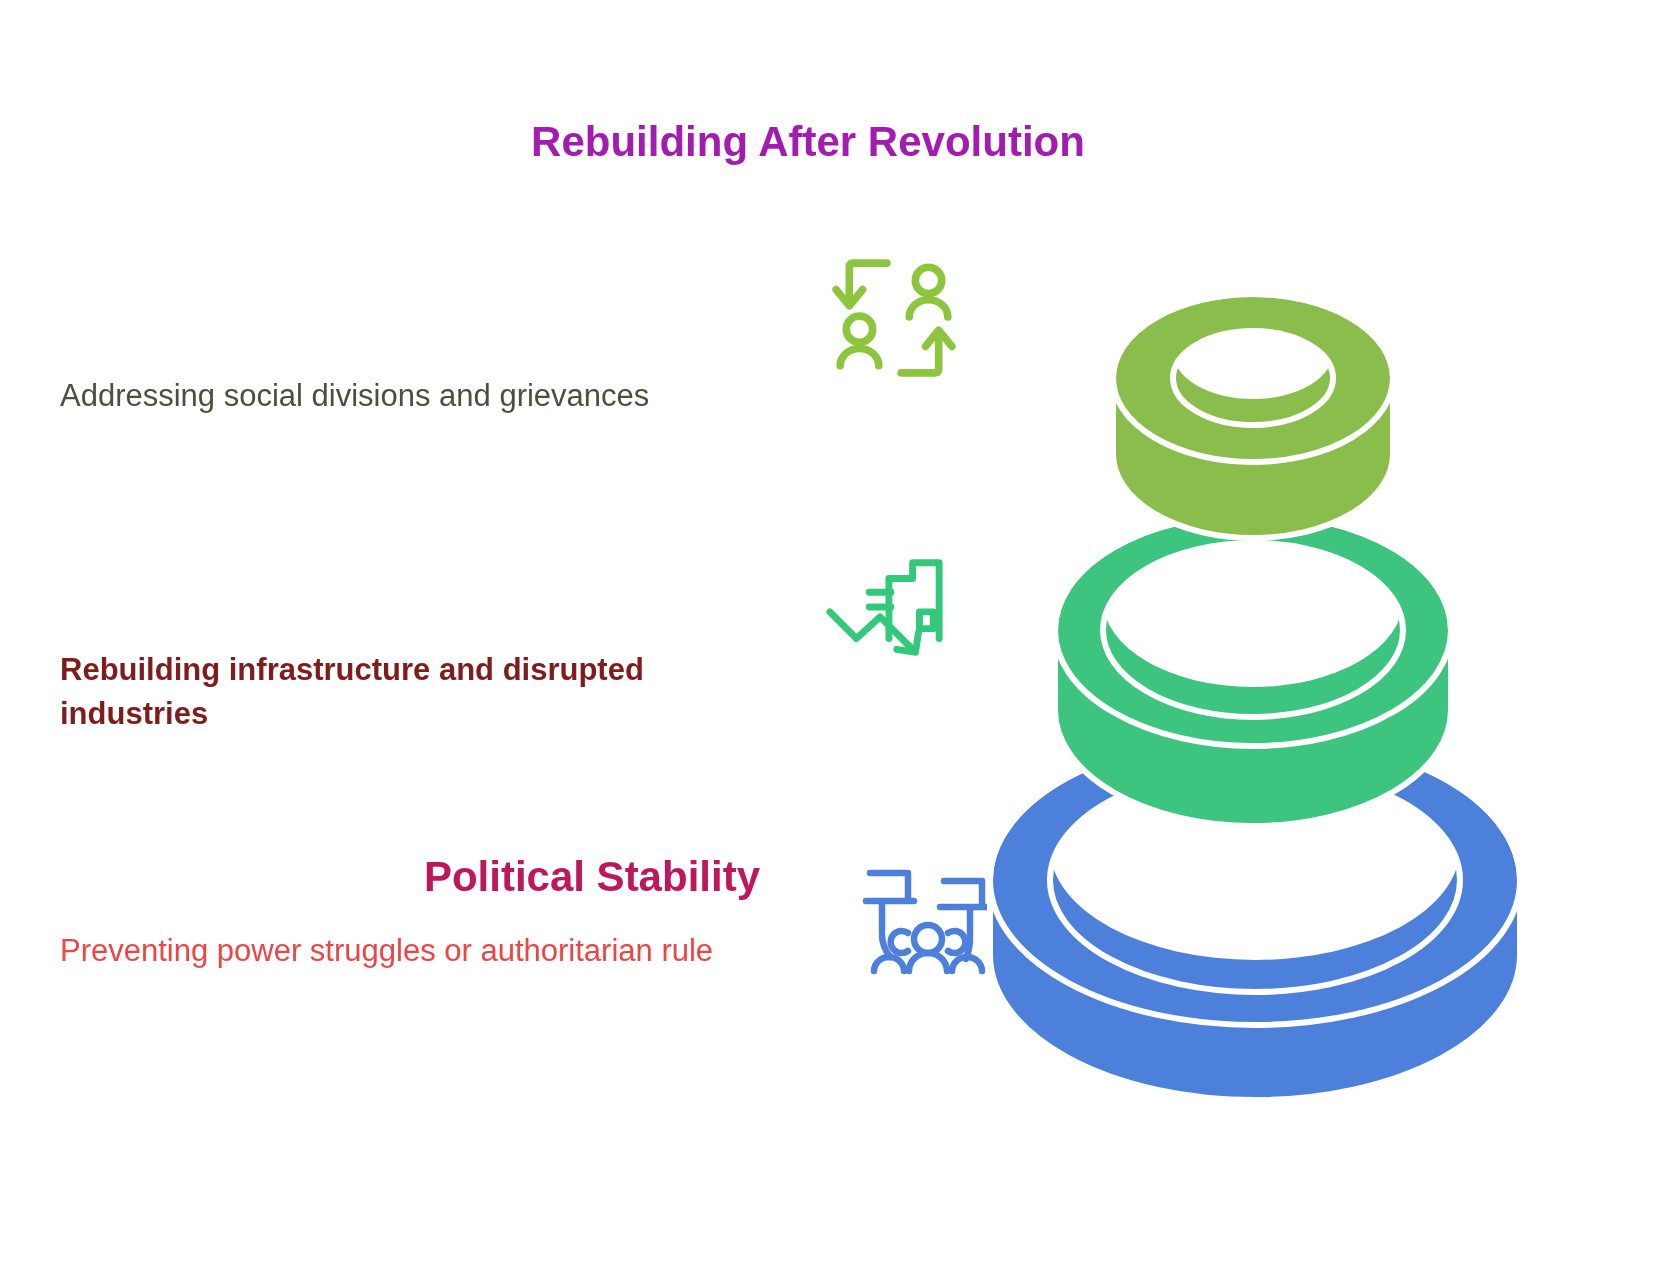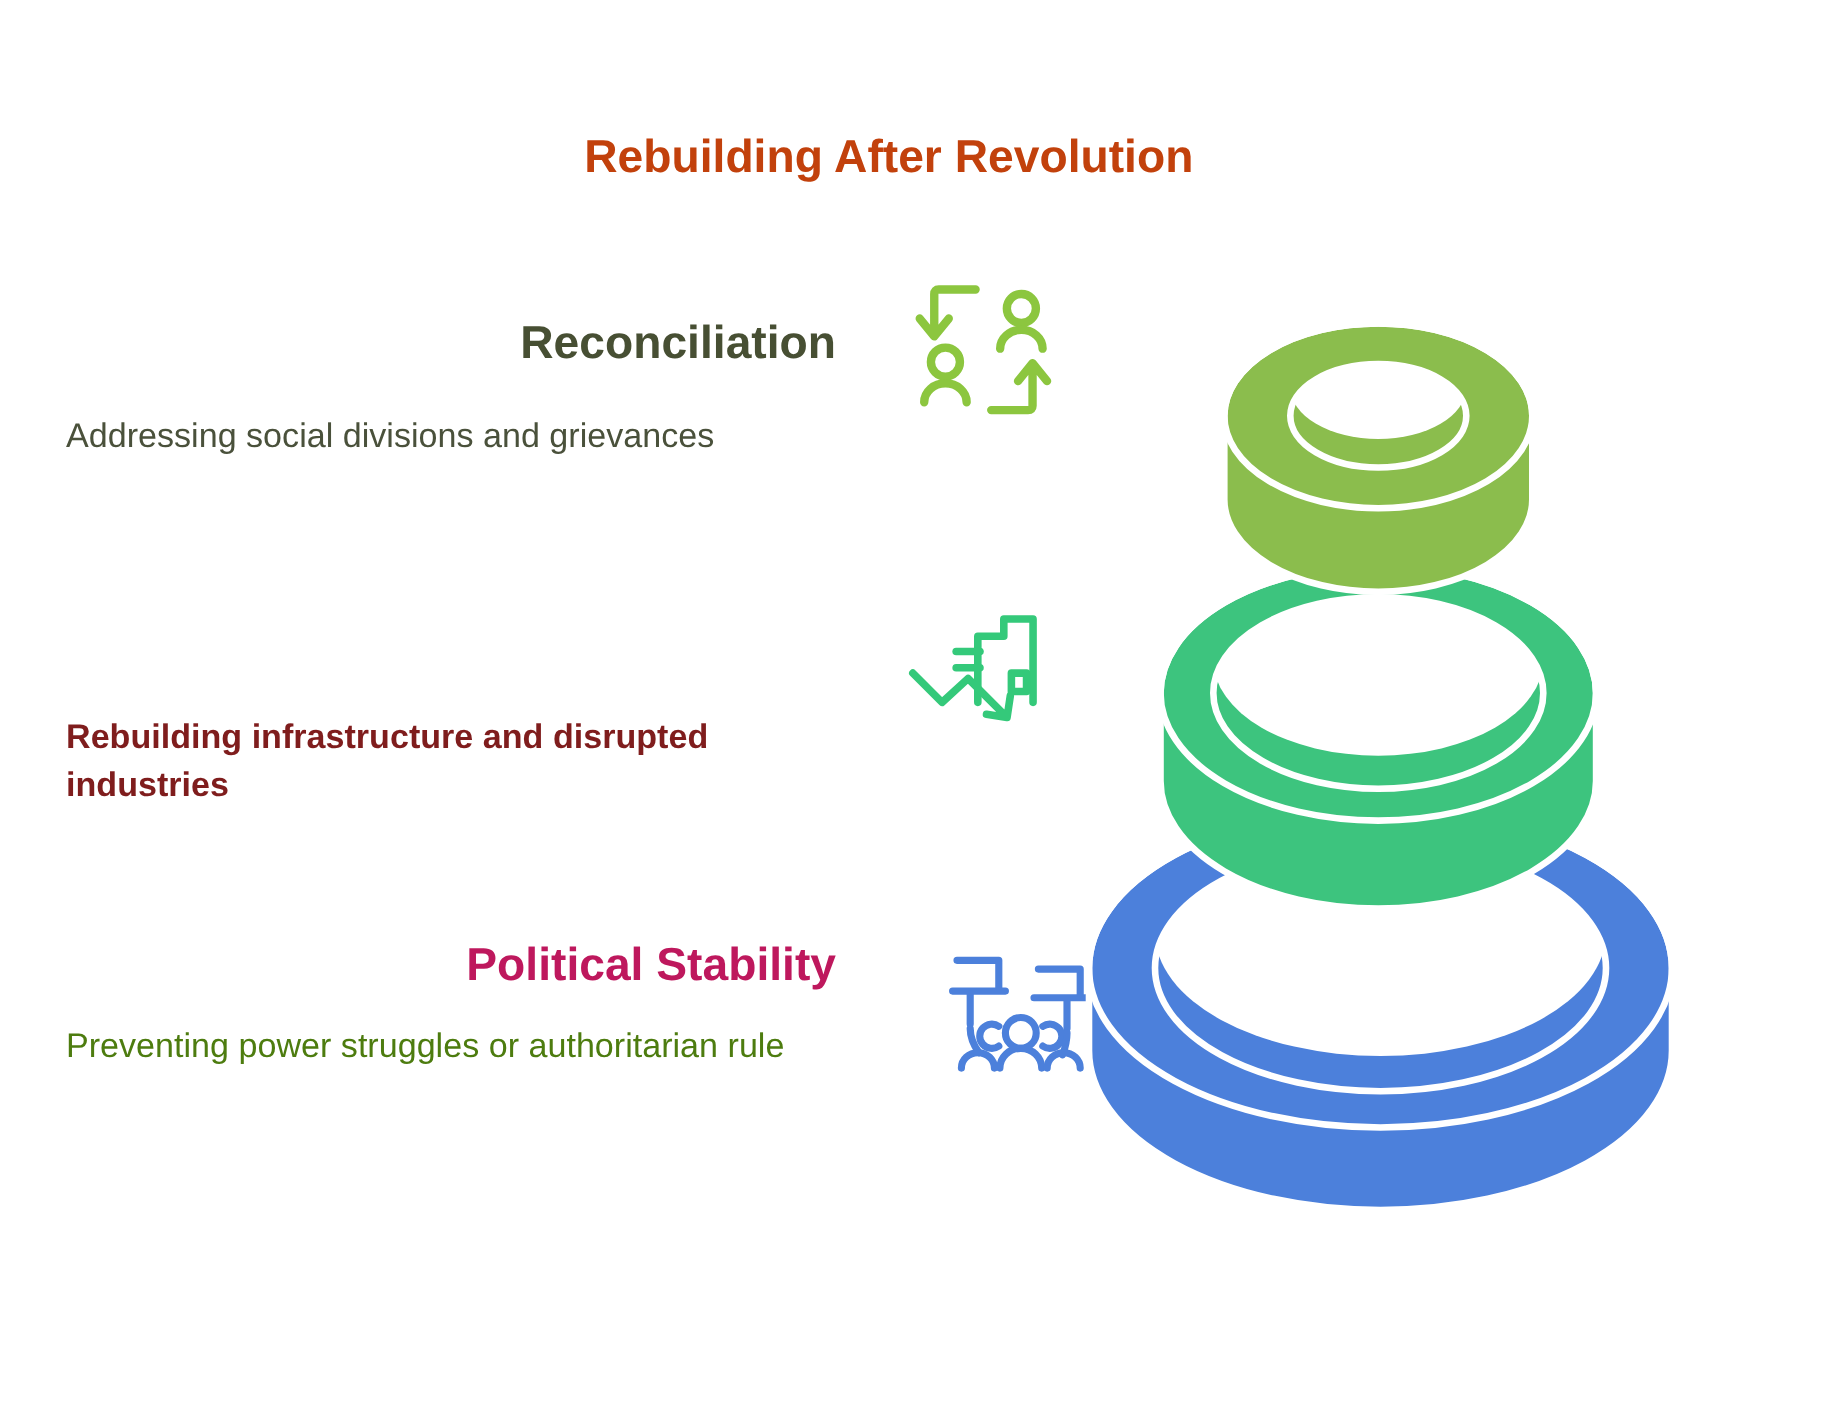--- a/index.html
+++ b/index.html
@@ -35,23 +35,22 @@
   .i-1{left:828px;top:250px;width:132px;height:136px;}
   .i-2{left:820px;top:540px;width:128px;height:134px;}
   .i-3{left:858px;top:846px;width:140px;height:132px;}
   .pyramid{position:absolute;left:0;top:0;width:1665px;height:1274px;}
 </style>
 </head>
 <body>
 
 <div class="canvas">
 
-  <div class="title" style="color: #c2410c;">Rebuilding After Revolution</div>
+  <div class="title" style="color: #a21caf;">Rebuilding After Revolution</div>
 
-  <div class="heading h-1" style="color: rgb(71, 79, 51);">Reconciliation</div>
   <div class="desc d-1" style="color: rgb(74, 81, 59);">Addressing social divisions and grievances</div>
   <svg class="icon i-1" viewBox="0 0 130 130">
     <g fill="none" stroke-width="7.5" stroke-linecap="round" stroke-linejoin="round" stroke="#8CC63F">
       <path d="M58 11 H25 Q21 11 21 15 V50 M8 37 L21 53 L34 37"></path>
       <circle cx="99" cy="28" r="13"></circle>
       <path d="M80 64 A19 17 0 0 1 118 64"></path>
       <circle cx="31" cy="76" r="13"></circle>
       <path d="M12 112 A19 17 0 0 1 50 112"></path>
       <path d="M72 119 H105 Q109 119 109 115 V80 M96 93 L109 77 L122 93"></path>
     </g>
@@ -62,21 +61,21 @@
     <g fill="none" stroke-width="7" stroke-linecap="round" stroke-linejoin="round" stroke="#34C97A">
       <path d="M70 97 V36 H94 V20 H121 V97"></path>
       <path d="M50 50 H72"></path>
       <path d="M50 65 H72"></path>
       <rect x="101" y="70" width="14" height="17"></rect>
       <path d="M10 70 L37 97 L61 75 L96 110 M78 108 L97 111 L100 91"></path>
     </g>
   </svg>
 
   <div class="heading h-3" style="color: #be185d;">Political Stability</div>
-  <div class="desc d-3" style="color: #4d7c0f;">Preventing power struggles or authoritarian rule</div>
+  <div class="desc d-3" style="color: #ef4444;">Preventing power struggles or authoritarian rule</div>
   <svg class="icon i-3" viewBox="0 0 140 130">
     <g fill="none" stroke-width="6.5" stroke-linecap="round" stroke-linejoin="round" stroke="#4C80DB">
       <path d="M12 26 H50 V54 M8 54 H56 M24 54 V84"></path>
       <path d="M86 34 H124 V60 M82 60 H130 M112 60 V88"></path>
       <circle cx="70" cy="92" r="14"></circle>
       <path d="M51 124 A19 18 0 0 1 89 124"></path>
       <path d="M50 86 A11 11 0 1 0 50 104"></path>
       <path d="M90 86 A11 11 0 1 1 90 104"></path>
       <path d="M32 110 Q24 99 24 88"></path>
       <path d="M108 112 Q112 101 112 92"></path>

